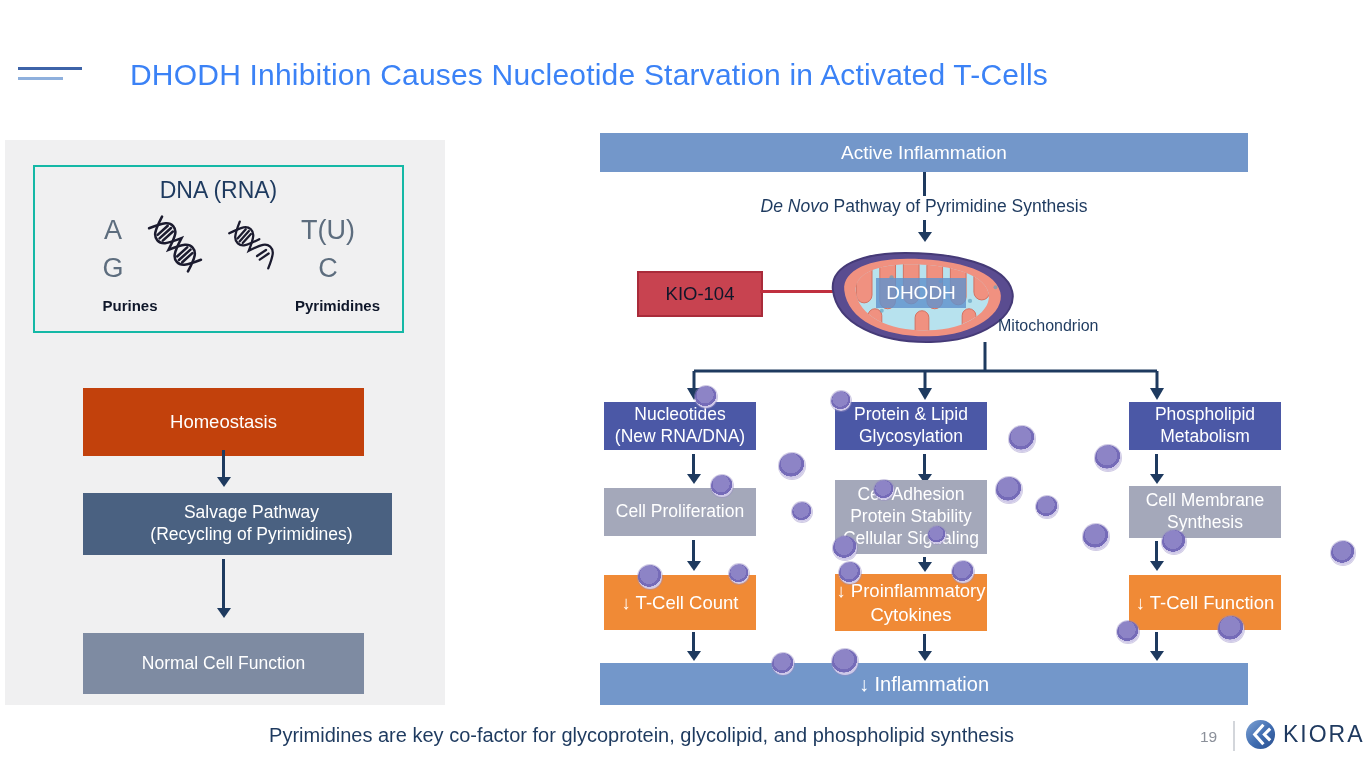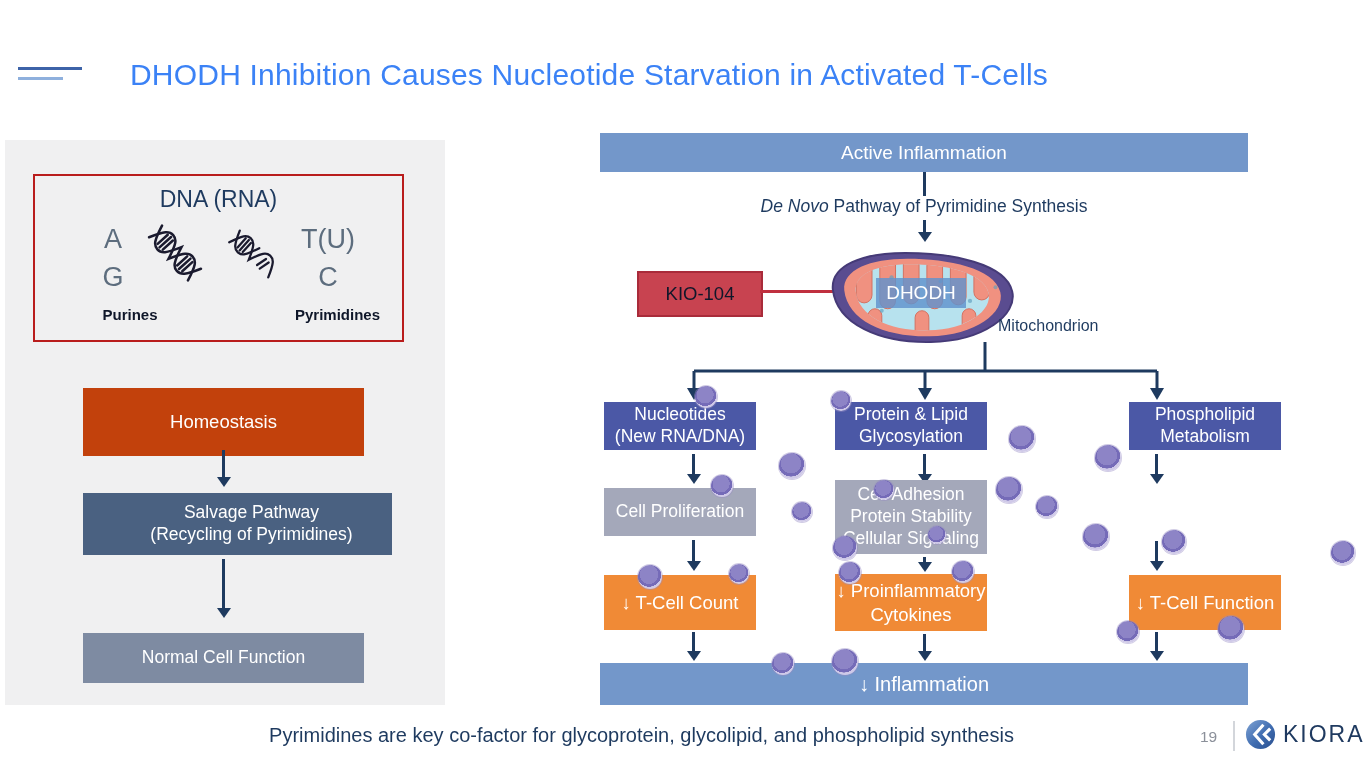--- a/index.html
+++ b/index.html
@@ -6,37 +6,37 @@
   .slide{position:relative;width:1365px;height:768px;background:#ffffff;overflow:hidden;
          font-family:"Liberation Sans",sans-serif;color:#1e3a5f;}
 
   
   .logo-line1{position:absolute;left:18px;top:67px;width:64px;height:3px;background:#3d63a8;}
   .logo-line2{position:absolute;left:18px;top:77px;width:45px;height:3px;background:#8fb0dd;}
   .title{position:absolute;left:130px;top:58px;font-size:30px;color:#3b82f6;letter-spacing:.2px;}
 
   
   .left-panel{position:absolute;left:5px;top:140px;width:440px;height:565px;background:#f0f0f1;}
-  .dna-box{position:absolute;left:28px;top:34px;width:367px;height:164px;border:2px solid #b91c1c;}
+  .dna-box{position:absolute;left:28px;top:25px;width:367px;height:164px;border:2px solid #14b8a6;}
   .dna-title{position:absolute;left:0;top:10px;width:100%;text-align:center;font-size:23px;color:#1e3a5f;}
   .base{position:absolute;width:70px;text-align:center;font-size:27px;color:#5d6d7e;}
   .base-a{left:43px;top:48px;} .base-g{left:43px;top:86px;}
   .base-tu{left:258px;top:48px;} .base-c{left:258px;top:86px;}
   .helix{position:absolute;}
   .helix1{left:112px;top:46px;transform:rotate(-42deg);}
   .helix2{left:194px;top:50px;transform:rotate(-48deg);}
   .group-label{position:absolute;top:130px;font-size:15px;color:#0f172a;font-weight:bold;}
   .purines-label{left:40px;width:110px;text-align:center;}
   .pyrimidines-label{left:240px;width:125px;text-align:center;}
 
   .flow-box{position:absolute;left:78px;width:281px;display:flex;align-items:center;justify-content:center;
             text-align:center;color:#fff;white-space:pre-line;line-height:1.25;}
   .flow-0{top:248px;height:68px;background:#c2410c;font-size:18.5px;}
   .flow-1{top:353px;height:62px;background:#4a6181;font-size:17.5px;padding-left:28px;}
-  .flow-2{top:493px;height:50px;background:#7e8ba2;font-size:17.5px;}
+  .flow-2{top:493px;height:61px;background:#7e8ba2;font-size:17.5px;}
 
   
   .varrow{position:absolute;width:3px;background:#1e3a5f;}
   .varrow::after{content:"";position:absolute;left:50%;bottom:-10px;transform:translateX(-50%);
                  width:0;height:0;border:7px solid transparent;border-bottom:0;border-top:10px solid #1e3a5f;}
   .lp-arrow1{left:217px;top:310px;height:27px;}
   .lp-arrow2{left:217px;top:419px;height:49px;}
 
   
   .banner{position:absolute;left:600px;width:648px;background:#7397ca;color:#fff;display:flex;
@@ -200,20 +200,22 @@
 Metabolism</div>
 
   <div class="varrow a-r1c1"></div>
   <div class="varrow a-r1c2"></div>
   <div class="varrow a-r1c3"></div>
 
   <div class="pbox row-mid c1 g1">Cell Proliferation</div>
   <div class="pbox row-mid c2 g2">Cell Adhesion
 Protein Stability
 Cellular Signaling</div>
+  <div class="pbox row-mid c3 g3">Cell Membrane
+Synthesis</div>
 
   <div class="varrow a-r2c1"></div>
   <div class="varrow a-r2c2"></div>
   <div class="varrow a-r2c3"></div>
 
   <div class="pbox row-bot c2 o2">↓ Proinflammatory
 Cytokines</div>
   <div class="pbox row-bot c1">↓ T-Cell Count</div>
   <div class="pbox row-bot c3">↓ T-Cell Function</div>
 

